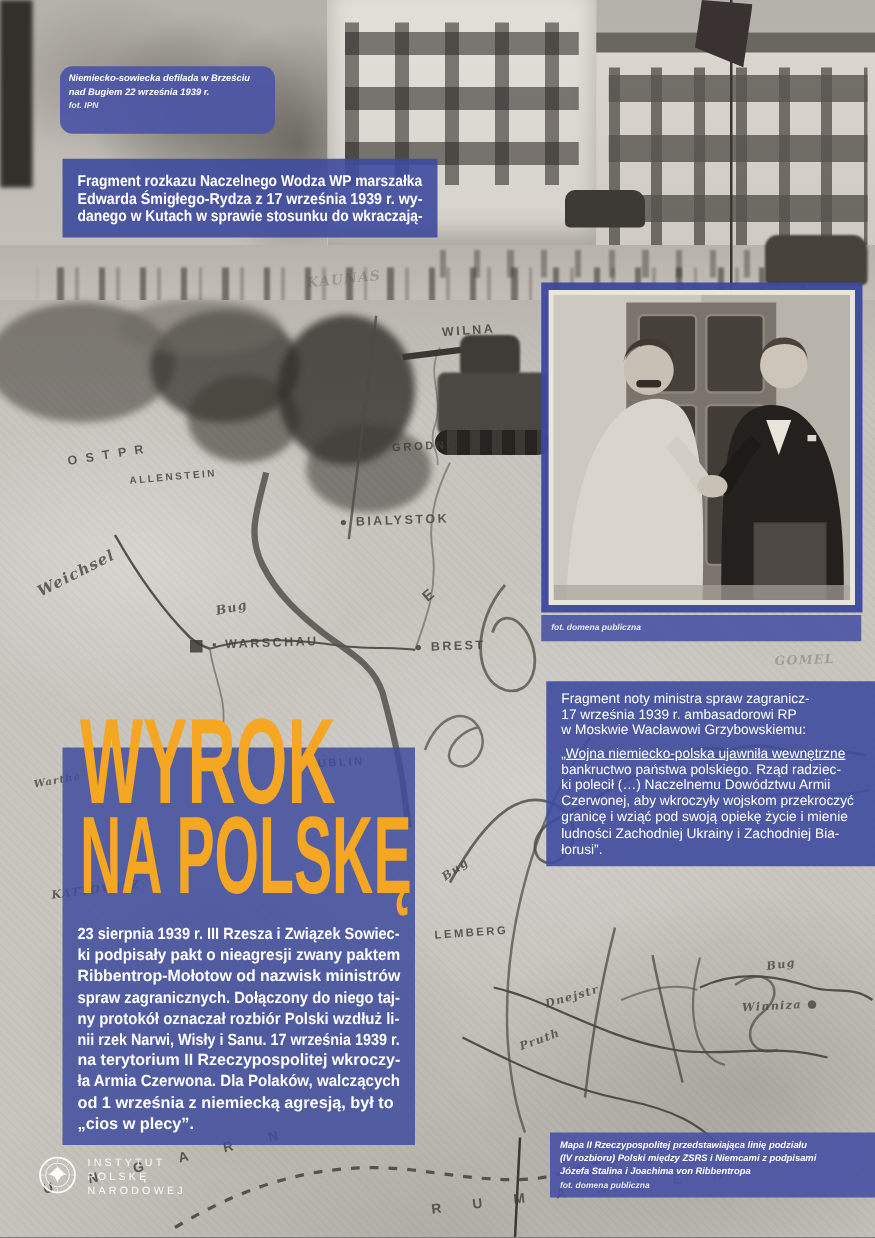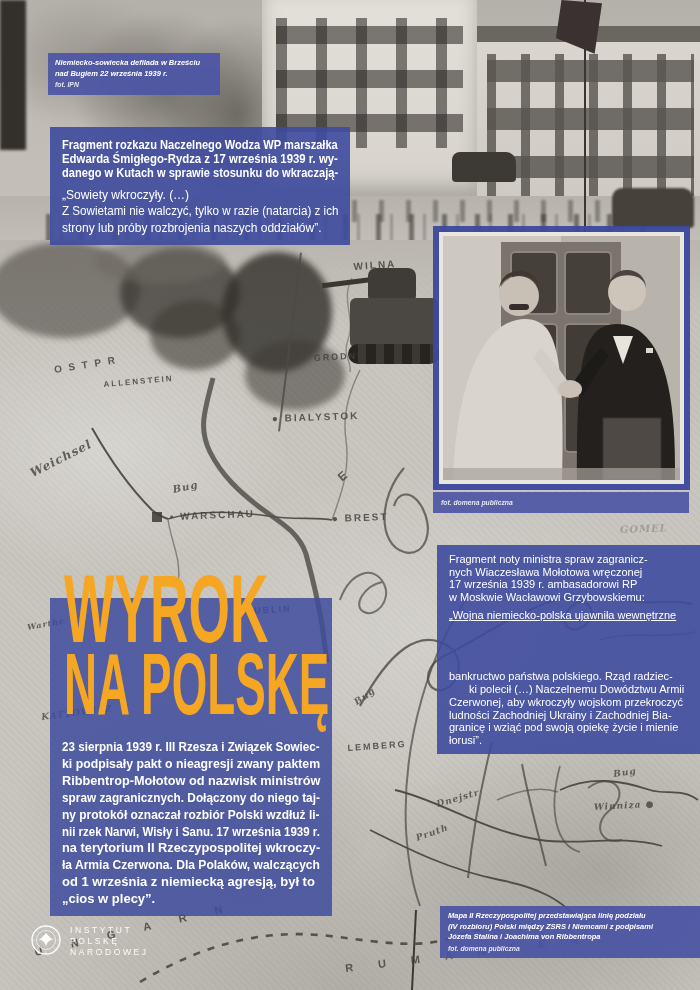--- a/index.html
+++ b/index.html
@@ -64,21 +64,21 @@
   .tank-gun{position:absolute;left:322px;top:280px;width:52px;height:5px;background:#3a3632;transform:rotate(-7deg);}
   .tank-tracks{position:absolute;left:348px;top:344px;width:92px;height:20px;border-radius:10px;background:
     repeating-linear-gradient(90deg,#262320 0 10px,#3c3834 10px 18px);filter:blur(.5px);}
   .lance{position:absolute;left:289px;top:252px;width:2px;height:180px;background:#4e4a45;transform:rotate(7deg);opacity:.8;}
   
   .bluebox{position:absolute;background:rgba(66,77,158,.88);color:#fff;}
   .cap{font-size:7.5px;font-style:italic;font-weight:bold;line-height:10.6px;}
   .cap .credit{font-size:6.8px;opacity:.85;margin-top:1px;}
   .txt{position:relative;}
   .txt div{line-height:inherit;}
-  #parade-cap{left:48px;top:53px;width:158px;padding:5px 7px 4px;background:rgba(76,85,166,.92);}
+  #parade-cap{left:48px;top:53px;width:158px;padding:5px 7px 16px;background:rgba(76,85,166,.92);border-radius:10px;}
   #order-box{left:50px;top:127px;width:276px;padding:11px 12px 9px;background:rgba(62,74,158,.9);}
   #order-box .hd{font-size:12.5px;font-weight:bold;line-height:14.2px;}
   #order-box .qt{font-size:12px;line-height:16.6px;margin-top:6px;}
   #photo-frame{left:433px;top:226px;width:257px;height:264px;background:rgba(60,72,158,.95);padding:0;}
   #photo-frame .inner{position:absolute;left:6px;top:6px;right:6px;bottom:6px;border:4px solid #e9e6e0;background:#b6b1a9;}
   #photo-cap{left:433px;top:492px;width:240px;padding:5px 8px 4px;background:rgba(74,83,164,.9);}
   #note-box{left:437px;top:545px;width:249px;padding:8px 12px 7px;background:rgba(63,75,158,.9);}
   #note-box .hd{font-size:11px;font-weight:normal;line-height:12.6px;}
   #note-box .qt{font-size:11px;line-height:12.8px;margin-top:6px;}
   #big-box{left:50px;top:598px;width:282px;height:318px;background:rgba(64,76,158,.85);}
@@ -198,25 +198,20 @@
       </div>
     <div class="credit">fot. IPN</div>
   </div>
 
   <div id="order-box" class="bluebox">
     <div class="hd txt">
         <div style="white-space: nowrap; transform-origin: left center; transform: scaleX(0.88746);">Fragment rozkazu Naczelnego Wodza WP marszałka</div>
         <div style="white-space: nowrap; transform-origin: left center; transform: scaleX(0.910891);">Edwarda Śmigłego-Rydza z 17 września 1939 r. wy-</div>
         <div style="white-space: nowrap; transform-origin: left center; transform: scaleX(0.88746);">danego w Kutach w sprawie stosunku do wkraczają-</div>
       </div>
-    <div class="qt txt">
-        <div style="white-space: nowrap; word-spacing: 0px;">„Sowiety wkroczyły. (…)</div>
-        <div style="white-space: nowrap; transform-origin: left center; transform: scaleX(0.968421);">Z Sowietami nie walczyć, tylko w razie (natarcia) z ich</div>
-        <div style="white-space: nowrap;">strony lub próby rozbrojenia naszych oddziałów”.</div>
-      </div>
   </div>
 
   <div id="photo-frame" class="bluebox">
     <div class="inner">
       <svg width="237" height="244" viewBox="0 0 237 244">
         <rect x="0" y="0" width="237" height="244" fill="#b8b3ab"></rect>
         <rect x="0" y="0" width="118" height="244" fill="#cdc8c0"></rect>
         <rect x="58" y="6" width="120" height="238" fill="#7a746c"></rect>
         <rect x="68" y="16" width="46" height="62" rx="4" fill="#45403a" stroke="#8d867d" stroke-width="2"></rect>
         <rect x="122" y="16" width="46" height="62" rx="4" fill="#45403a" stroke="#8d867d" stroke-width="2"></rect>
@@ -246,31 +241,30 @@
     </div>
   </div>
 
   <div id="photo-cap" class="bluebox cap">
     <div class="credit">fot. domena publiczna</div>
   </div>
 
   <div id="note-box" class="bluebox">
     <div class="hd txt">
         <div style="white-space: nowrap; word-spacing: 0px;">Fragment noty ministra spraw zagranicz-</div>
-        <div style="white-space: nowrap; word-spacing: 0px;">nych Wiaczesława Mołotowa wręczonej</div>
         <div style="white-space: nowrap; word-spacing: 0px;">17 września 1939 r. ambasadorowi RP</div>
         <div style="white-space: nowrap;">w Moskwie Wacławowi Grzybowskiemu:</div>
       </div>
     <div class="qt txt">
         <div style="white-space: nowrap; word-spacing: 0px; text-decoration: underline;">„Wojna niemiecko-polska ujawniła wewnętrzne</div>
-        <div style="white-space: nowrap; word-spacing: 0px; margin-top: 48px;">bankructwo państwa polskiego. Rząd radziec-</div>
-        <div style="white-space: nowrap; word-spacing: 0px; margin-left: 20px;">ki polecił (…) Naczelnemu Dowództwu Armii</div>
+        <div style="white-space: nowrap; word-spacing: 0px;">bankructwo państwa polskiego. Rząd radziec-</div>
+        <div style="white-space: nowrap; word-spacing: 0px;">ki polecił (…) Naczelnemu Dowództwu Armii</div>
         <div style="white-space: nowrap; word-spacing: 0px;">Czerwonej, aby wkroczyły wojskom przekroczyć</div>
+        <div style="white-space: nowrap; word-spacing: 0px;">granicę i wziąć pod swoją opiekę życie i mienie</div>
         <div style="white-space: nowrap; word-spacing: 0px;">ludności Zachodniej Ukrainy i Zachodniej Bia-</div>
-        <div style="white-space: nowrap; word-spacing: 0px;">granicę i wziąć pod swoją opiekę życie i mienie</div>
         <div style="white-space: nowrap;">łorusi”.</div>
       </div>
   </div>
 
   <div id="big-box" class="bluebox"></div>
   <div id="title1" class="title-line">WYROK</div>
   <div id="title2" class="title-line">NA POLSKĘ</div>
   <div id="main-text" class="txt">
       <div style="white-space: nowrap; transform-origin: left center; transform: scaleX(0.895833);">23 sierpnia 1939 r. III Rzesza i Związek Sowiec-</div>
       <div style="white-space: nowrap; transform-origin: left center; transform: scaleX(0.945055);">ki podpisały pakt o nieagresji zwany paktem</div>

